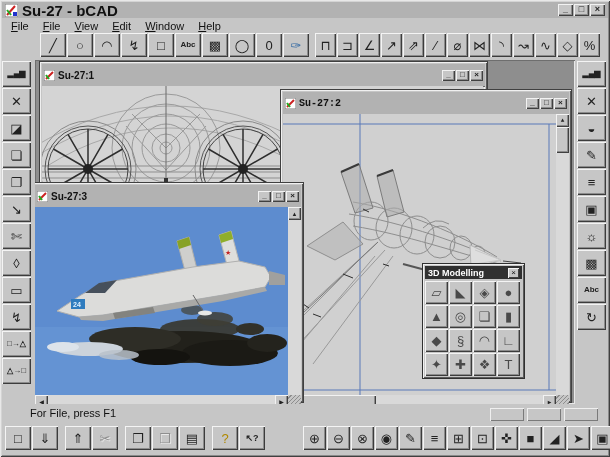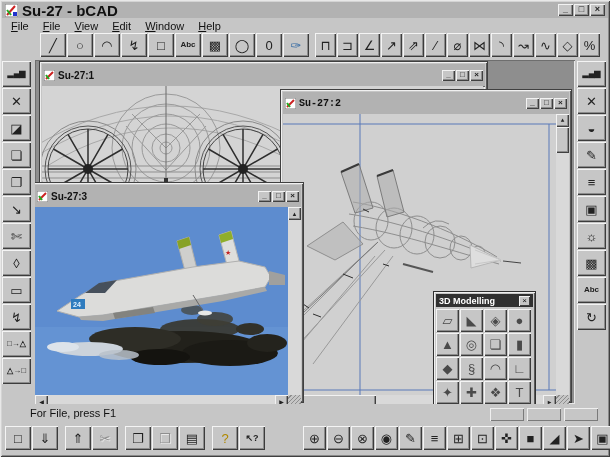--- a/index.html
+++ b/index.html
@@ -45,22 +45,22 @@
   .vsb { position:absolute; top:0; right:0; width:13px; bottom:0; background:#d9d9d9; display:flex; flex-direction:column; }
   .hsb { position:absolute; left:0; right:13px; bottom:0; height:13px; background:#d9d9d9; display:flex; }
   .sb-btn { width:13px; height:13px; flex:0 0 auto; display:flex; align-items:center; justify-content:center;
     font-size:6px; color:#222; background:#c6c6c6;
     box-shadow: inset 1px 1px 0 #f2f2f2, inset -1px -1px 0 #404040, inset -2px -2px 0 #8c8c8c; }
   .sb-thumb { background:#c6c6c6; box-shadow: inset 1px 1px 0 #f2f2f2, inset -1px -1px 0 #404040, inset -2px -2px 0 #8c8c8c; }
   .sb-track { flex:1; }
   .sb-corner { position:absolute; right:0; bottom:0; width:13px; height:13px; background:#c6c6c6;
     background-image: repeating-linear-gradient(135deg,#c6c6c6 0 2px,#8e8e8e 2px 3px); }
   
-  .palette { position:absolute; left:399px; top:204px; width:101px; background:#c6c6c6; padding:2px;
-    box-shadow: 0 0 0 1px #303030, inset 1px 1px 0 #f0f0f0, inset -1px -1px 0 #5a5a5a; margin-top: 28px; }
+  .palette { position:absolute; left:388px; top:204px; width:101px; background:#c6c6c6; padding:2px;
+    box-shadow: 0 0 0 1px #303030, inset 1px 1px 0 #f0f0f0, inset -1px -1px 0 #5a5a5a; }
   .palette-title { height:13px; background:#303030; color:#fff; display:flex; align-items:center; padding:0 3px; }
   .palette-title .ttl { font-size:9px; font-weight:bold; flex:1; }
   .palette-close { width:11px; height:10px; background:#c6c6c6; font-size:8px; line-height:9px; text-align:center; color:#111;
     box-shadow: inset 1px 1px 0 #f2f2f2, inset -1px -1px 0 #404040; }
   .palette-grid { display:flex; flex-wrap:wrap; gap:1px; padding-top:2px; }
   .palette-grid .tb-btn { width:23px; height:23px; }
   .palette-grid .glyph { color:#4a4a4a; }
   
   .status-text { position:absolute; left:30px; top:407px; font-size:11px; }
   .status-panels { position:absolute; right:12px; top:408px; display:flex; gap:3px; }

